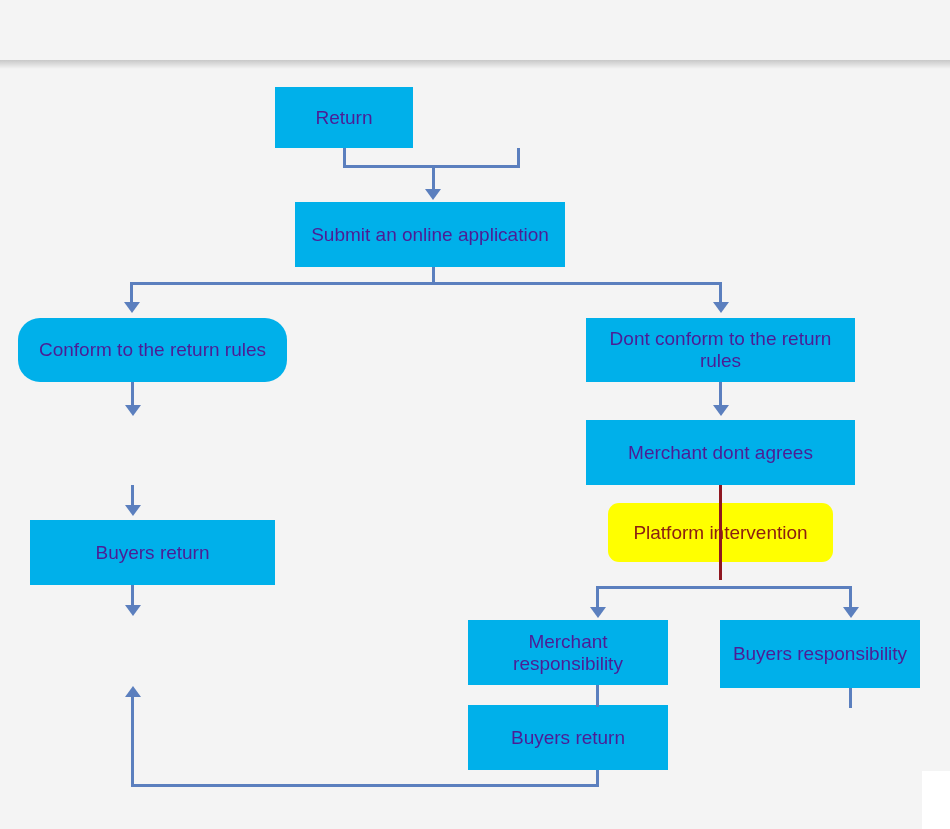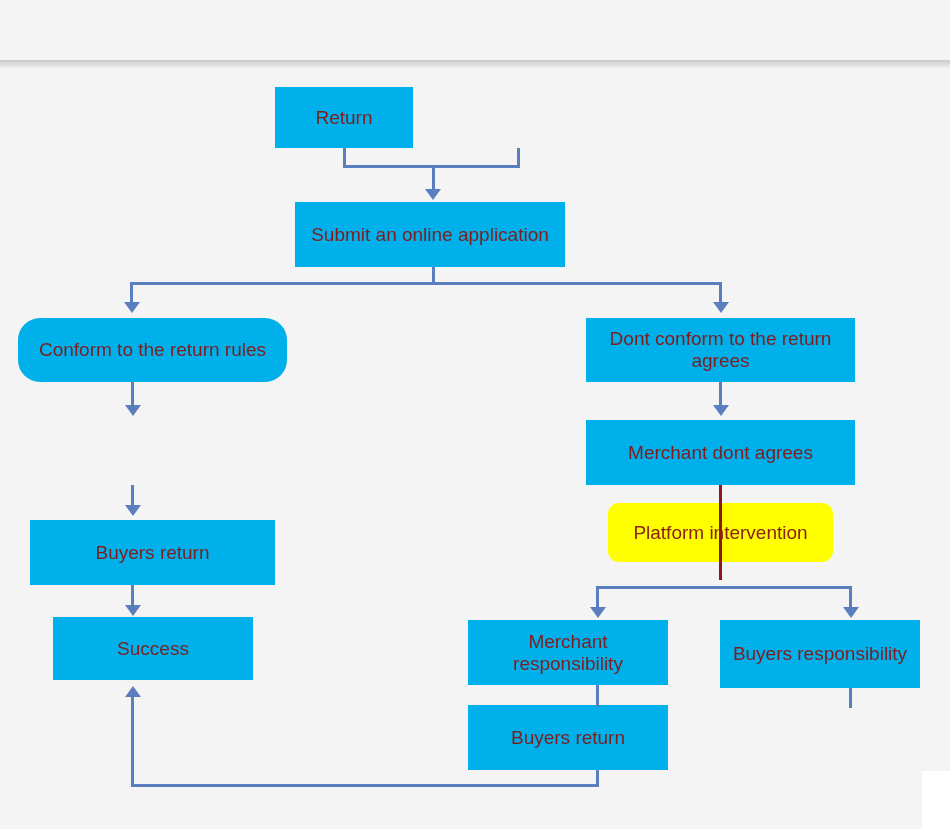--- a/index.html
+++ b/index.html
@@ -37,21 +37,21 @@
   }
   #banner-shadow{
     position:absolute;left:0;top:60px;width:950px;height:9px;
     background:linear-gradient(180deg, rgba(0,0,0,.18), rgba(0,0,0,0));
   }
 
   
   .node{
     position:absolute;box-sizing:border-box;
     display:flex;align-items:center;justify-content:center;text-align:center;
-    color:#7f1d1d;font-size:19px;line-height:1.15;
+    color:#4c1d95;font-size:19px;line-height:1.15;
     background:#00b0ea;
     padding:2px 6px;
   }
   .node.yellow{
     background:#ffff00;color:#8b2010;border-radius:11px;z-index:6;
   }
 
   
   .ln{position:absolute;background:#5b7fbe;z-index:2;}
   .ln.v{width:3px;}
@@ -129,26 +129,23 @@
 
   <div class="node" style="left:18px;top:318px;width:269px;height:64px;border-radius:22px;">
     <span>Conform to the return rules</span>
   </div>
 
 
   <div class="node" style="left:30px;top:520px;width:245px;height:65px;">
     <span>Buyers return</span>
   </div>
 
-  <div class="node" style="left:53px;top:617px;width:200px;height:63px;">
-    <span>Success</span>
-  </div>
 
   <div class="node" style="left:586px;top:318px;width:269px;height:64px;">
-    <span>Dont conform to the return agrees</span>
+    <span>Dont conform to the return rules</span>
   </div>
 
   <div class="node" style="left:586px;top:420px;width:269px;height:65px;">
     <span>Merchant dont agrees</span>
   </div>
 
   <div class="node yellow" style="left:608px;top:503px;width:225px;height:59px;">
     <span>Platform intervention</span>
   </div>
 

